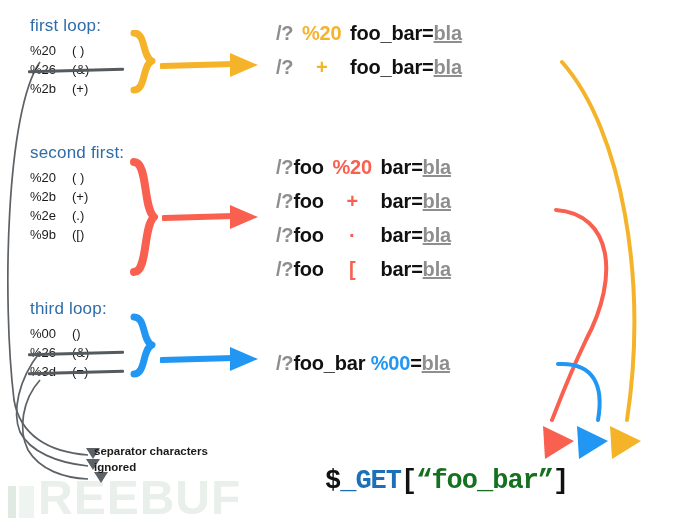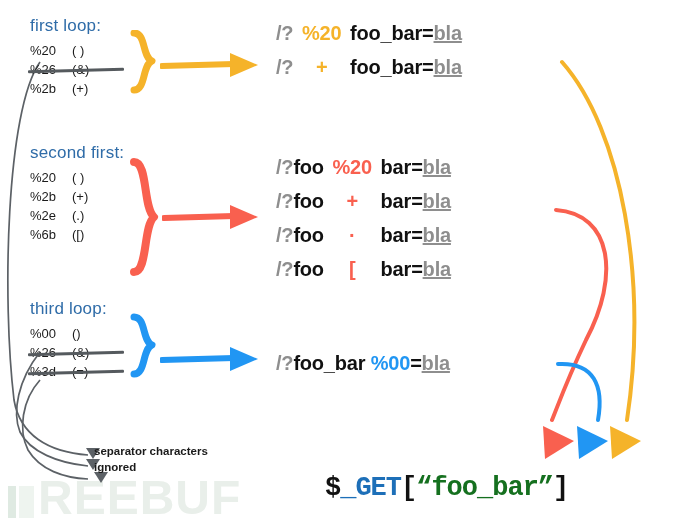--- a/index.html
+++ b/index.html
@@ -78,21 +78,21 @@
   #annot{
     position:absolute;left:94px;top:443px;
     font-family:"Liberation Sans", sans-serif;
     font-weight:700;font-size:11.5px;color:#1b1b1b;line-height:16px;
   }
 
   
   #get-expr{
     position:absolute;left:325px;top:466px;
     font-family:"Liberation Mono","DejaVu Sans Mono",monospace;
-    font-weight:700;font-size:27px;white-space:pre;letter-spacing:-1px;margin-top:7px;
+    font-weight:700;font-size:27px;white-space:pre;letter-spacing:-1px;
   }
   .g-dollar{color:#111111;}
   .g-get{color:#1d6fb8;}
   .g-bracket{color:#111111;}
   .g-str{color:#15701f;}
 
   #curves,#leftcurves{position:absolute;left:0;top:0;}
 </style>
 </head>
 <body>
@@ -144,21 +144,21 @@
       <path d="M2,16 L74,14" stroke="#f5b32a" stroke-width="6" stroke-linecap="round" fill="none"></path>
       <path d="M70,3 L98,15 L70,27 Z" fill="#f5b32a"></path>
     </svg>
   </div>
 
   <div class="loop-block" style="top:143px;">
     <div class="loop-title">second first:</div>
     <div class="code-row"><span class="hex">%20</span><span class="chr">( )</span></div>
     <div class="code-row"><span class="hex">%2b</span><span class="chr">(+)</span></div>
     <div class="code-row"><span class="hex">%2e</span><span class="chr">(.)</span></div>
-    <div class="code-row"><span class="hex">%6b</span><span class="chr">([)</span></div>
+    <div class="code-row"><span class="hex">%9b</span><span class="chr">([)</span></div>
   </div>
 
   <div class="brace" style="left:128px;top:158px;">
     <svg width="34" height="120" viewBox="0 0 34 120">
       <path d="M6,4 C20,4 15,50 26,59 C15,68 20,114 6,114" fill="none" stroke="#f9604f" stroke-width="8" stroke-linecap="round" stroke-linejoin="round"></path>
     </svg>
   </div>
 
   <div class="arrow" style="left:162px;top:202px;">
     <svg width="98" height="30" viewBox="0 0 98 30">

